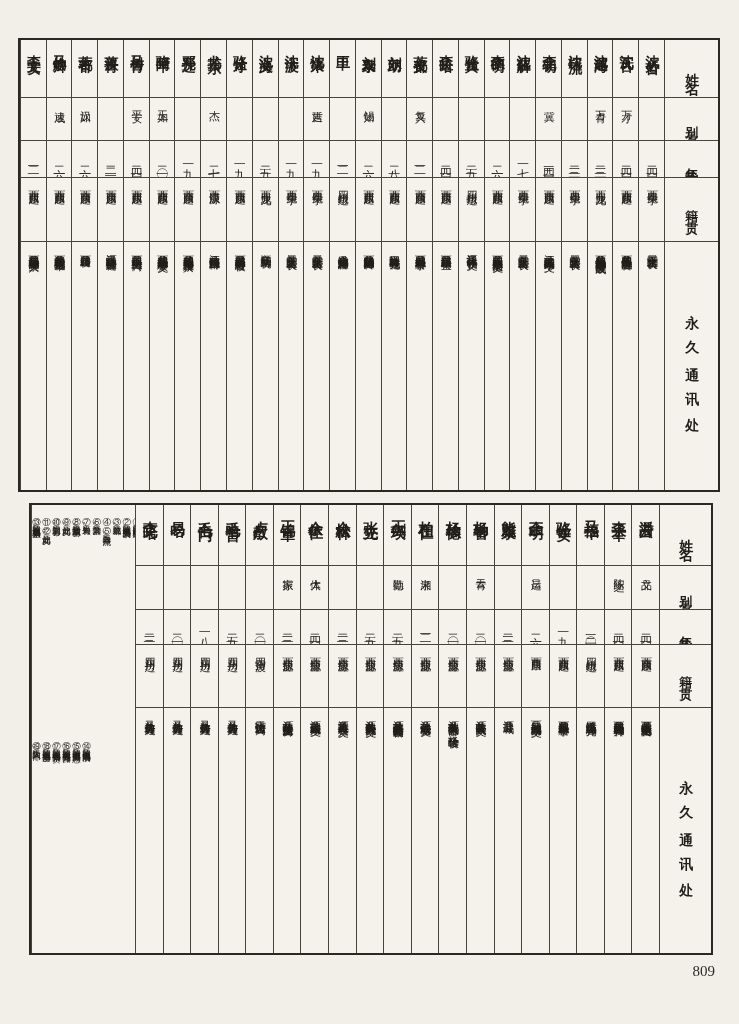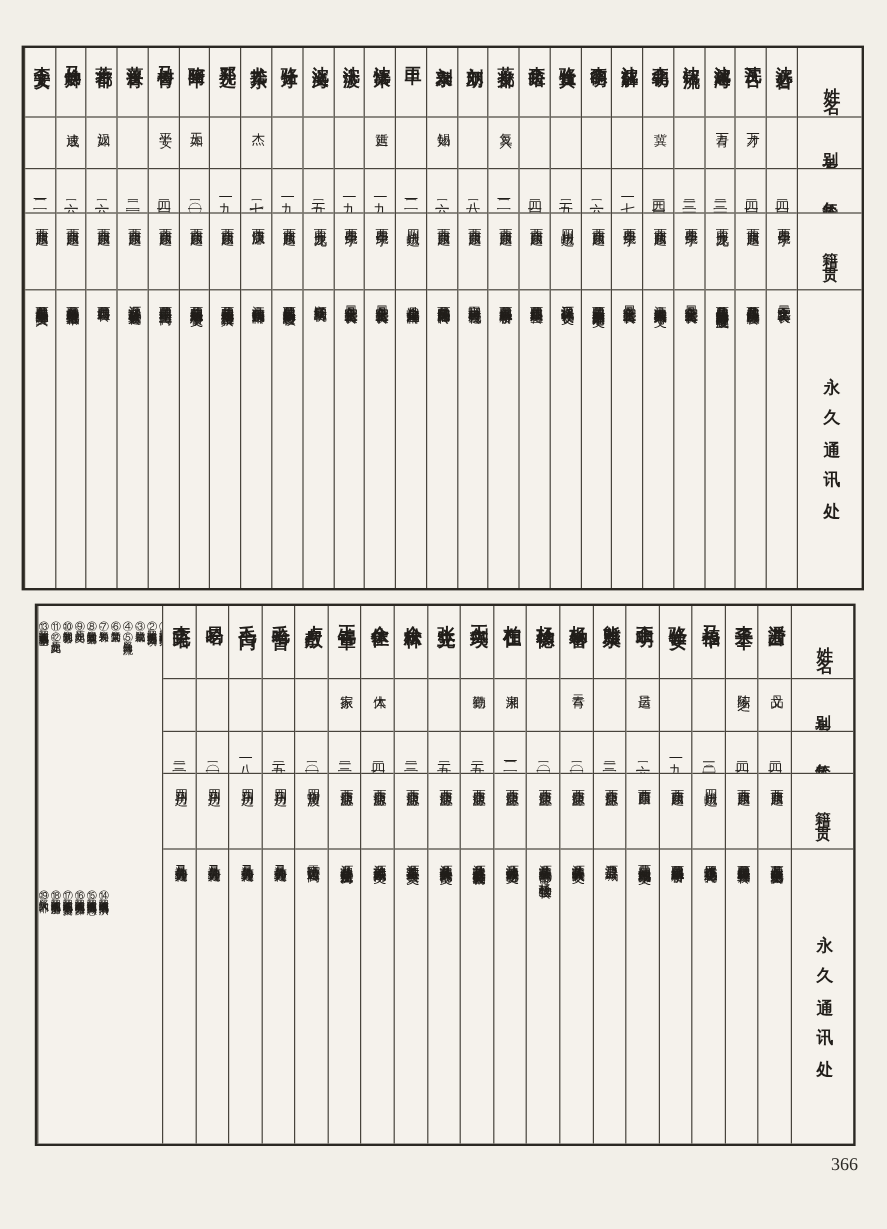--- a/index.html
+++ b/index.html
@@ -871,14 +871,14 @@
           <div class="note-line">⑭照片说明姓名为潘书洪。</div>
           <div class="note-line">⑮照片说明姓名为谭惠民。</div>
           <div class="note-line">⑯照片说明姓名为何光藻。</div>
           <div class="note-line">⑰照片说明姓名为张贵荣。</div>
           <div class="note-line">⑱照片说明姓名为徐士屏。</div>
           <div class="note-line">⑲疑为大队部。</div>
         </div>
     </div>
   </div>
 
-  <div class="page-number">366</div>
+  <div class="page-number">809</div>
 </div>
 
 </body></html>

